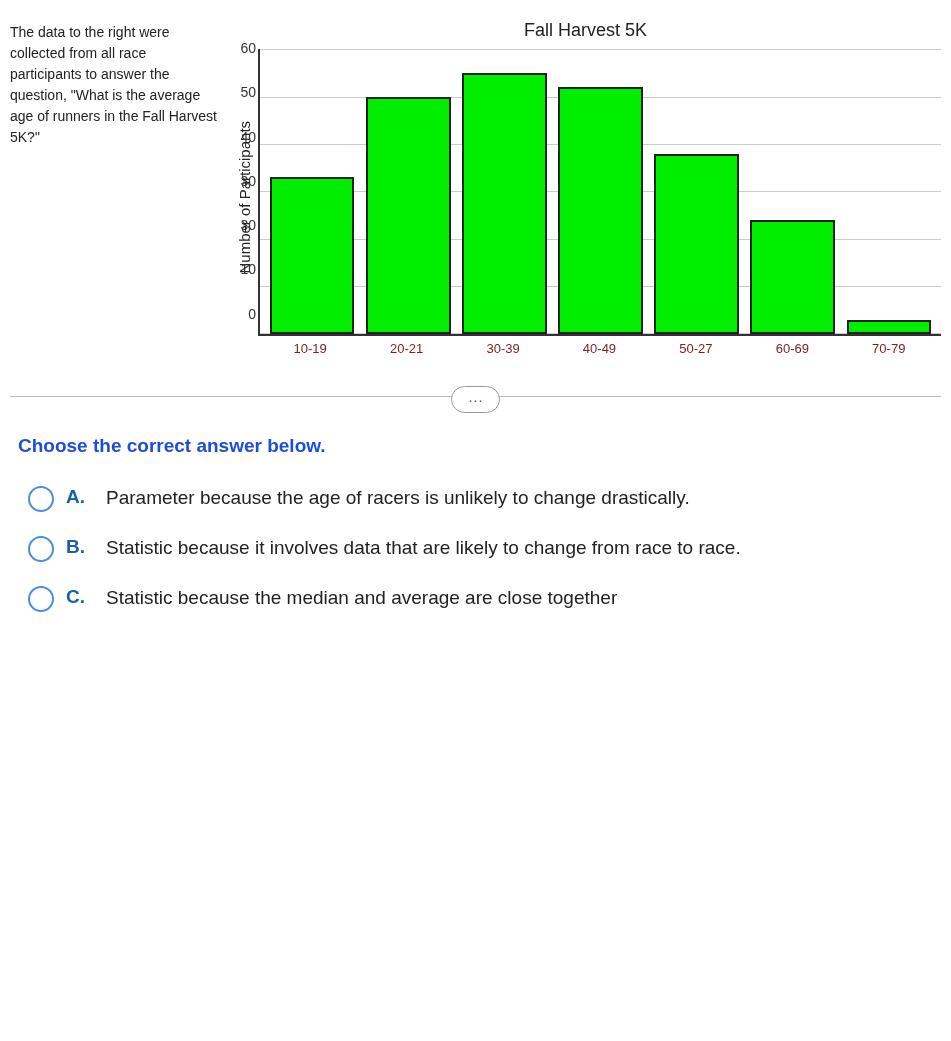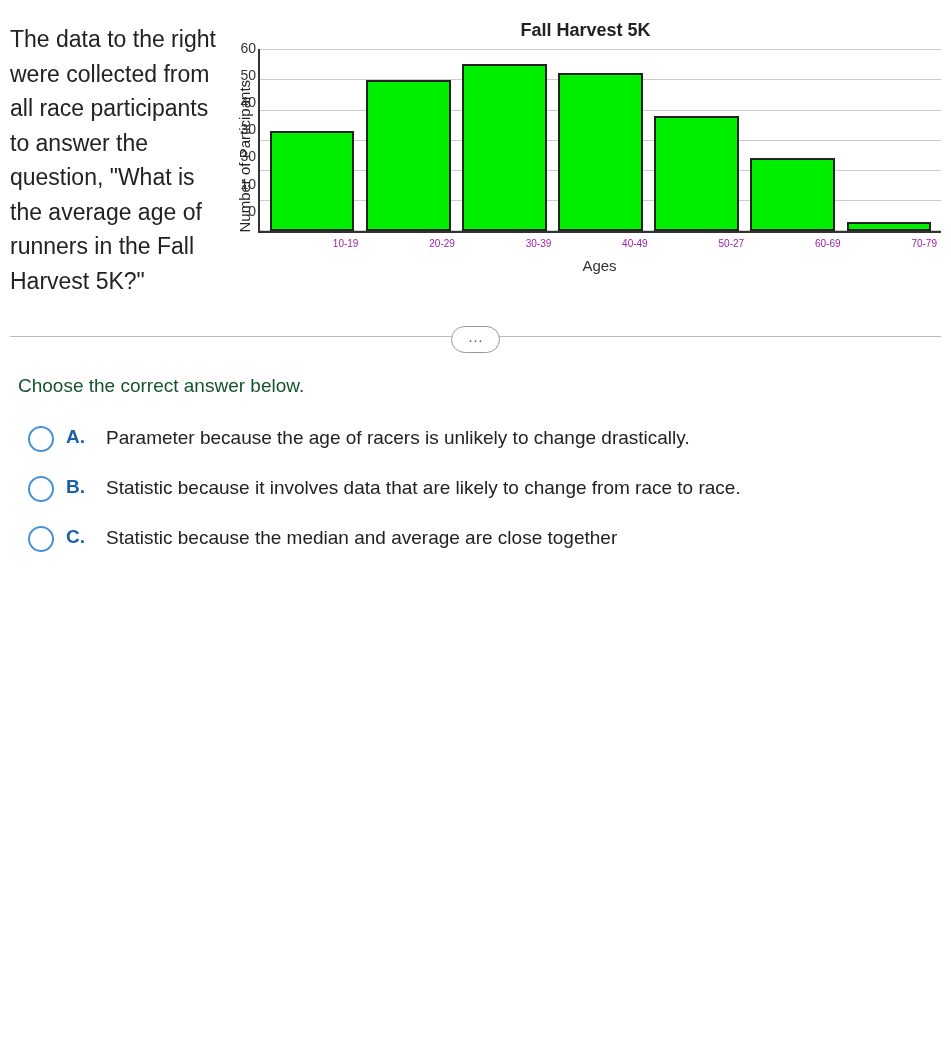--- a/index.html
+++ b/index.html
@@ -16,35 +16,35 @@
     .top-section {
       display: flex;
       flex-direction: row;
       padding: 18px 10px 10px 10px;
       gap: 10px;
     }
 
     .left-text {
       width: 210px;
       flex-shrink: 0;
-      font-size: 23px;
+      font-size: 14px;
       line-height: 1.5;
       padding-top: 4px;
     }
 
     .chart-container {
       flex: 1;
       display: flex;
       flex-direction: column;
       align-items: center;
     }
 
     .chart-title {
       font-size: 18px;
-      font-weight: bold;
+      font-weight: normal;
       margin-bottom: 6px;
       text-align: center;
     }
 
     .chart-area {
       display: flex;
       flex-direction: row;
       align-items: stretch;
       width: 100%;
     }
@@ -66,21 +66,21 @@
     }
 
     .chart-inner {
       flex: 1;
       display: flex;
       flex-direction: column;
     }
 
     .chart-plot {
       position: relative;
-      height: 184px;
+      height: 287px;
       border-left: 2px solid #333;
       border-bottom: 2px solid #333;
       display: flex;
       flex-direction: column;
       justify-content: flex-end;
     }
 
     
     .grid-lines {
       position: absolute;
@@ -144,23 +144,23 @@
 
     .x-axis-labels {
       display: flex;
       flex-direction: row;
       margin-top: 4px;
       padding: 0 4px;
     }
 
     .x-label {
       flex: 1;
-      text-align: right;
-      font-size: 10px;
-      color: #a21caf;
+      text-align: center;
+      font-size: 13px;
+      color: #7f1d1d;
     }
 
     .x-axis-title {
       text-align: center;
       font-size: 15px;
       color: #333;
       margin-top: 4px;
     }
 
     .divider-row {
@@ -191,21 +191,22 @@
       z-index: 1;
     }
 
     .question-section {
       padding: 10px 18px 18px 18px;
     }
 
     .choose-text {
       font-size: 19px;
       margin-bottom: 24px;
-      color: #14532d;
+      color: #1d4ed8;
+      font-weight: bold;
     }
 
     .answer-option {
       display: flex;
       flex-direction: row;
       align-items: flex-start;
       margin-bottom: 22px;
       gap: 12px;
       padding-left: 10px;
     }
@@ -292,28 +293,27 @@
               <div class="bar-group">
                 <div class="bar" style="height: 40%;"></div>
               </div>
               <div class="bar-group">
                 <div class="bar" style="height: 5%;"></div>
               </div>
             </div>
         </div>
         <div class="x-axis-labels" id="x-axis-labels">
             <div class="x-label">10-19</div>
-            <div class="x-label">20-29</div>
+            <div class="x-label">20-21</div>
             <div class="x-label">30-39</div>
             <div class="x-label">40-49</div>
             <div class="x-label">50-27</div>
             <div class="x-label">60-69</div>
             <div class="x-label">70-79</div>
           </div>
-        <div class="x-axis-title">Ages</div>
       </div>
     </div>
   </div>
 </div>
 
 <div class="divider-row">
   <div class="divider-line"></div>
   <button class="divider-button">···</button>
 </div>
 

